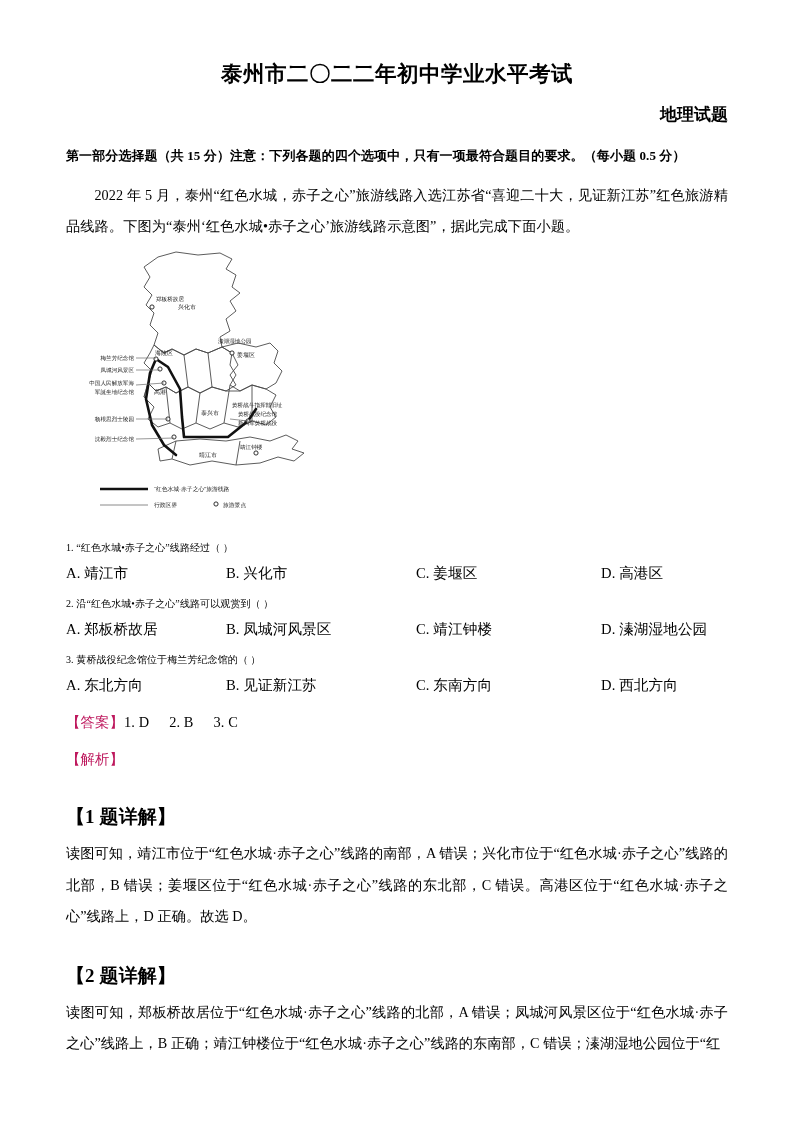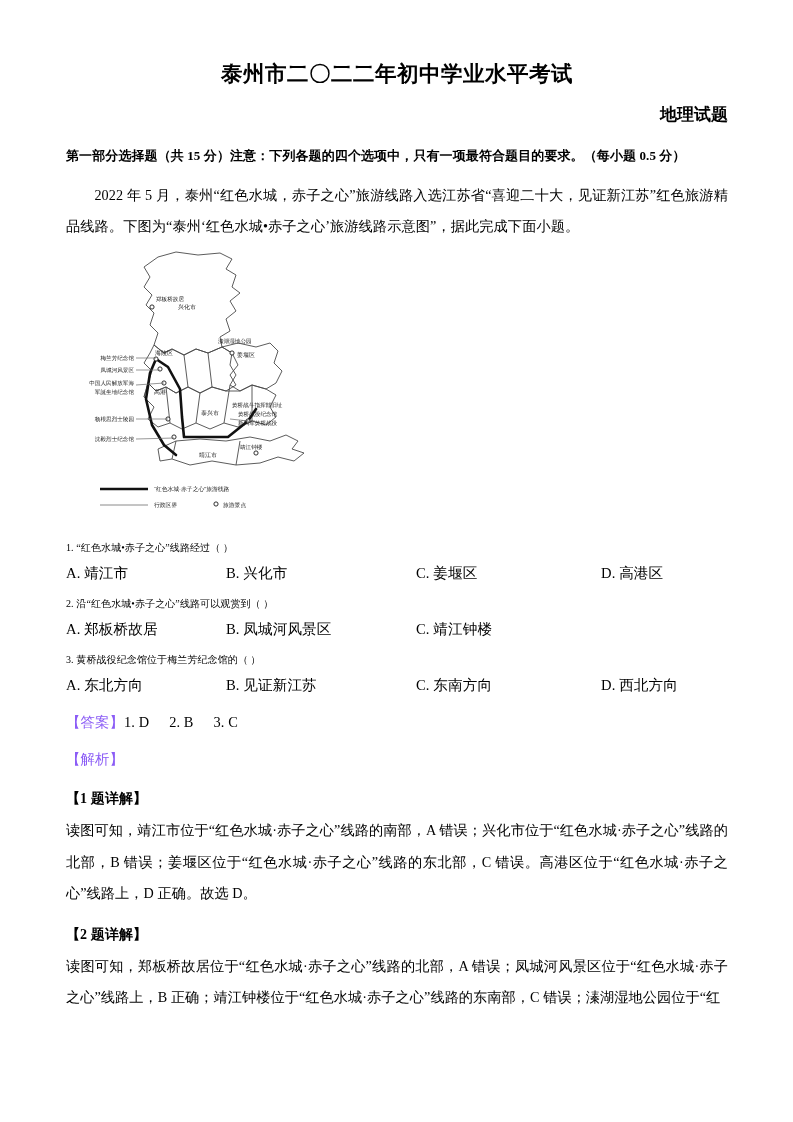--- a/index.html
+++ b/index.html
@@ -97,30 +97,30 @@
   .opt:nth-child(4) { width: 127px; }
 
   
   .ans-line {
     font-size: 14.4px;
     line-height: 2.0;
     margin-top: 8px;
     letter-spacing: 0.1px;
   }
   .tag-blue {
-    color: #8b5cf6;
+    color: #be185d;
   }
   .ans-item { margin-right: 20px; text-align: right; }
   .ans-item:first-of-type { margin-left: 2px; }
 
   .sub-head {
-    font-size: 14px;
-    font-weight: bold;
-    line-height: 2.0;
-    margin-top: 11px;
+    font-size: 19px;
+    font-weight: bold;
+    line-height: 2.0;
+    margin-top: 24px;
     letter-spacing: 0.1px;
   }
   .expl {
     font-size: 14.2px;
     line-height: 2.22;
     margin-top: 2px;
     text-align: justify;
     letter-spacing: 0.05px;
   }
 
@@ -246,20 +246,21 @@
       <span class="opt">B. 兴化市</span>
       <span class="opt">C. 姜堰区</span>
       <span class="opt">D. 高港区</span>
     </div>
 
     <div class="q-stem">2. 沿“红色水城•赤子之心”线路可以观赏到（    ）</div>
     <div class="opt-row">
       <span class="opt">A. 郑板桥故居</span>
       <span class="opt">B. 凤城河风景区</span>
       <span class="opt">C. 靖江钟楼</span>
+      <span class="opt">D. 溱湖湿地公园</span>
     </div>
 
     <div class="q-stem">3. 黄桥战役纪念馆位于梅兰芳纪念馆的（    ）</div>
     <div class="opt-row">
       <span class="opt">A. 东北方向</span>
       <span class="opt">B. 见证新江苏</span>
       <span class="opt">C. 东南方向</span>
       <span class="opt">D. 西北方向</span>
     </div>
 

